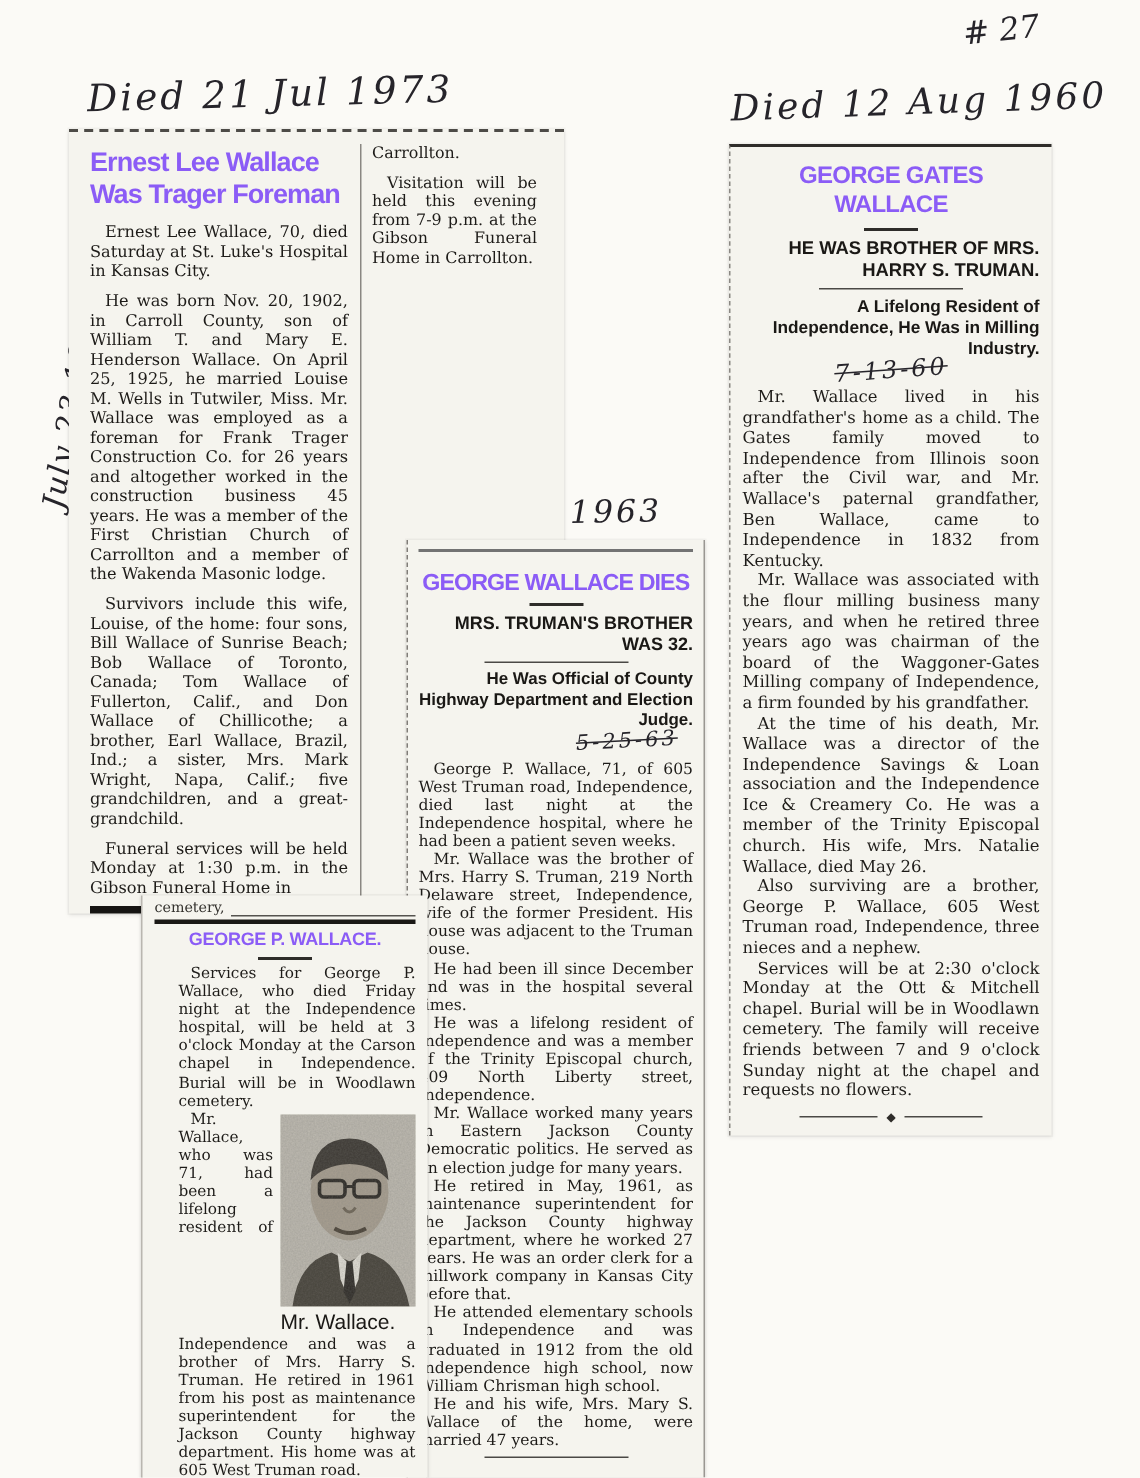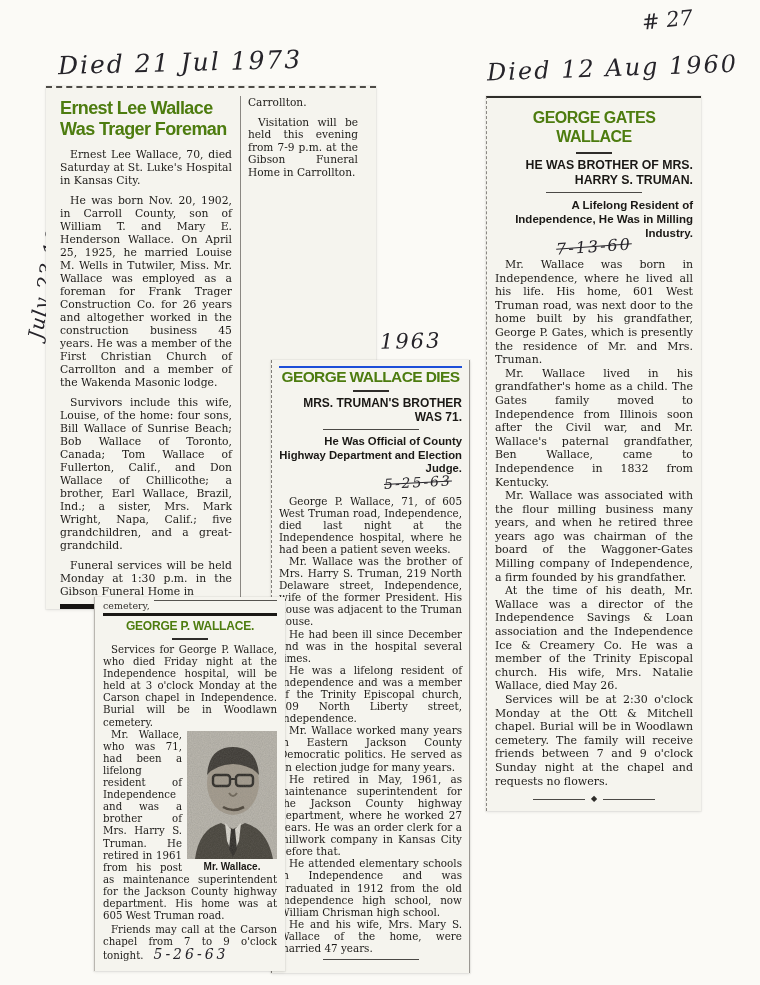--- a/index.html
+++ b/index.html
@@ -11,21 +11,21 @@
   }
   
   .clip{
     position:absolute;
     background:#f5f4ee;
     box-shadow:0 1px 3px rgba(0,0,0,0.10), 0 0 0 1px rgba(0,0,0,0.03);
   }
   .np{margin:0;text-align:justify;text-indent:10px;text-justify:inter-word;}
   .headline{
     font-family:"Liberation Sans", sans-serif;
-    font-weight:700;color:#4d7c0f;text-align:center;
+    font-weight:700;color:#8b5cf6;text-align:center;
   }
   .subhead{
     font-family:"Liberation Sans", sans-serif;
     font-weight:700;color:#1a1815;text-align:right;
   }
   .rule-short{width:36px;height:2px;background:#2e2c29;margin:4px auto;}
   .rule-med{width:96px;height:1px;background:#4a4845;margin:5px auto;}
   
   .hand{
     position:absolute;
@@ -37,54 +37,54 @@
   #clip-ernest{left:46px;top:86px;width:312px;border-top:2px dashed #4d4b47;padding:8px 4px 0 14px;display:flex;}
   #clip-ernest .col1{width:172px;}
   #clip-ernest .col2{width:110px;margin-left:8px;border-left:1px solid #8a8782;padding-left:7px;}
   #clip-ernest .headline{font-size:18px;line-height:21px;letter-spacing:-0.6px;text-align:left;margin:2px 0 8px;}
   #clip-ernest .col1 .np{font-size:10.8px;line-height:13px;}
   #clip-ernest .col2 .np{font-size:10.6px;line-height:12.6px;}
   #clip-ernest .np + .np{margin-top:7px;}
   .end-bar{height:5px;background:#161412;margin:6px 0 0;}
   
   #clip-george-dies{left:271px;top:360px;width:183px;border-left:1px dashed #807d78;border-right:1px solid #9a9792;padding:6px 7px 8px;}
-  #clip-george-dies .headline{font-size:15.5px;line-height:18px;letter-spacing:-0.6px;border-top:2px solid #1d4ed8;padding-top:0;}
+  #clip-george-dies .headline{font-size:15.5px;line-height:18px;letter-spacing:-0.6px;border-top:2px solid #737373;padding-top:12px;}
   #clip-george-dies .subhead.s1{font-size:12px;line-height:14px;}
   #clip-george-dies .subhead.s2{font-size:11.3px;line-height:13.5px;}
   #clip-george-dies .np{font-size:10.4px;line-height:12.1px;}
   .hand-inline{
     font-family:"DejaVu Serif", serif;font-style:italic;color:#26242a;
     letter-spacing:2px;white-space:nowrap;
   }
   #clip-george-dies .hand-note{display:block;text-align:right;font-size:14px;transform:rotate(-3deg);margin:1px 10px 2px 0;text-decoration:line-through;}
   
   #clip-frank{left:486px;top:96px;width:198px;border-top:2px solid #2f2d2a;border-left:1px dashed #8a8782;padding:7px 8px 8px;}
   #clip-frank .headline{font-size:16px;line-height:19px;letter-spacing:-0.5px;border-bottom:0;padding:3px 0 2px;}
   #clip-frank .subhead.s1{font-size:12.3px;line-height:14.5px;}
   #clip-frank .subhead.s2{font-size:11.5px;line-height:14px;}
   #clip-frank .np{font-size:11px;line-height:13.6px;}
   #clip-frank .hand-note{display:block;text-align:center;font-size:16px;transform:rotate(-4deg);margin:-3px 0 2px;text-decoration:line-through;}
   .end-diamond{display:flex;align-items:center;justify-content:center;gap:6px;margin-top:7px;color:#2e2c29;}
   .end-diamond .seg{height:1px;background:#4a4845;width:52px;}
   .end-diamond .dia{font-size:8px;line-height:8px;}
   
   #clip-george-p{left:94px;top:597px;width:174px;border-left:1px solid #b9b6b0;padding:3px 8px 9px;}
-  #gp-fragment-row{display:flex;align-items:flex-start;gap:4px;font-size:9.5px;color:#33312d;}
+  #gp-fragment-row{display:flex;align-items:flex-end;gap:4px;font-size:9.5px;color:#33312d;}
   #gp-fragment-row .frag-line{flex:1;height:1px;background:#55534f;}
   .gp-topline{height:3px;background:#1a1815;margin:2px 0 2px;}
   #clip-george-p .headline{font-size:12px;line-height:16px;letter-spacing:-0.2px;}
-  #clip-george-p .np{font-size:10.2px;line-height:12.1px;text-indent:8px;}
+  #clip-george-p .np{font-size:10.2px;line-height:12.1px;text-indent:8px;margin-left:16px;}
   #clip-george-p .np + .np{margin-top:2px;}
   .photo{
     float:right;width:90px;margin:2px 0 2px 5px;
   }
   .photo .pic{width:90px;height:128px;display:block;background:#cfccc4;}
   .photo .caption{
-    font-family:"Liberation Sans", sans-serif;font-weight:700;
-    font-size:10px;text-align:center;margin-top:2px;color:#1a1815;
+    font-family:"Liberation Sans", sans-serif;font-weight:400;
+    font-size:14px;text-align:left;margin-top:2px;color:#1a1815;
   }
   #clip-george-p .hand-note-inline{font-size:14px;letter-spacing:3px;margin-left:10px;}
   
   #hw-ernest{left:58px;top:48px;font-size:25px;transform:rotate(-1.5deg);}
   #hw-side{left:-93px;top:258px;width:280px;text-align:center;font-size:20px;transform:rotate(-80deg);letter-spacing:1px;}
   #hw-george-1{left:293px;top:298px;font-size:22px;transform:rotate(-8deg);}
   #hw-george-2{left:280px;top:330px;font-size:21px;transform:rotate(-1deg);}
   #hw-frank{left:487px;top:54px;font-size:24px;transform:rotate(-2deg);}
   #corner-mark{left:642px;top:8px;font-size:21px;transform:rotate(-6deg);letter-spacing:0;}
 </style>
@@ -109,21 +109,21 @@
   </div>
   <div class="col2">
     <p class="np" style="text-indent:0;">Carrollton.</p>
     <p class="np">Visitation will be held this evening from 7-9 p.m. at the Gibson Funeral Home in Carrollton.</p>
   </div>
 </div>
 
 <div class="clip" id="clip-george-dies">
   <div class="headline">GEORGE WALLACE DIES</div>
   <div class="rule-short"></div>
-  <div class="subhead s1">MRS. TRUMAN'S BROTHER WAS 71.</div>
+  <div class="subhead s1">MRS. TRUMAN'S BROTHER WAS 32.</div>
   <div class="rule-med"></div>
   <div class="subhead s2">He Was Official of County Highway Department and Election Judge.</div>
   <span class="hand-inline hand-note">5-25-63</span>
   <p class="np">George P. Wallace, 71, of 605 West Truman road, Independence, died last night at the Independence hospital, where he had been a patient seven weeks.</p>
   <p class="np">Mr. Wallace was the brother of Mrs. Harry S. Truman, 219 North Delaware street, Independence, wife of the former President. His house was adjacent to the Truman house.</p>
   <p class="np">He had been ill since December and was in the hospital several times.</p>
   <p class="np">He was a lifelong resident of Independence and was a member of the Trinity Episcopal church, 409 North Liberty street, Independence.</p>
   <p class="np">Mr. Wallace worked many years in Eastern Jackson County Democratic politics. He served as an election judge for many years.</p>
   <p class="np">He retired in May, 1961, as maintenance superintendent for the Jackson County highway department, where he worked 27 years. He was an order clerk for a millwork company in Kansas City before that.</p>
   <p class="np">He attended elementary schools in Independence and was graduated in 1912 from the old Independence high school, now William Chrisman high school.</p>
@@ -131,24 +131,24 @@
   <div class="rule-med"></div>
 </div>
 
 <div class="clip" id="clip-frank">
   <div class="headline">GEORGE GATES WALLACE</div>
   <div class="rule-short"></div>
   <div class="subhead s1">HE WAS BROTHER OF MRS. HARRY S. TRUMAN.</div>
   <div class="rule-med"></div>
   <div class="subhead s2">A Lifelong Resident of Independence, He Was in Milling Industry.</div>
   <span class="hand-inline hand-note">7-13-60</span>
-  <p class="np">Mr. Wallace was born in Independence, where he lived all his life. His home, 601 West Truman road, was next door to the home built by his grandfather, George P. Gates, which is presently the residence of Mr. and Mrs. Truman.</p>
   <p class="np">Mr. Wallace lived in his grandfather's home as a child. The Gates family moved to Independence from Illinois soon after the Civil war, and Mr. Wallace's paternal grandfather, Ben Wallace, came to Independence in 1832 from Kentucky.</p>
   <p class="np">Mr. Wallace was associated with the flour milling business many years, and when he retired three years ago was chairman of the board of the Waggoner-Gates Milling company of Independence, a firm founded by his grandfather.</p>
   <p class="np">At the time of his death, Mr. Wallace was a director of the Independence Savings &amp; Loan association and the Independence Ice &amp; Creamery Co. He was a member of the Trinity Episcopal church. His wife, Mrs. Natalie Wallace, died May 26.</p>
+  <p class="np">Also surviving are a brother, George P. Wallace, 605 West Truman road, Independence, three nieces and a nephew.</p>
   <p class="np">Services will be at 2:30 o'clock Monday at the Ott &amp; Mitchell chapel. Burial will be in Woodlawn cemetery. The family will receive friends between 7 and 9 o'clock Sunday night at the chapel and requests no flowers.</p>
   <div class="end-diamond">
     <span class="seg"></span>
       <span class="dia">◆</span>
       <span class="seg"></span>
   </div>
 </div>
 
 <div class="clip" id="clip-george-p">
   <div id="gp-fragment-row">

